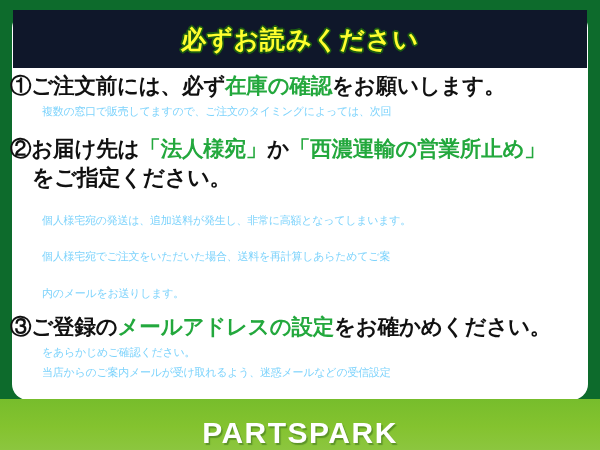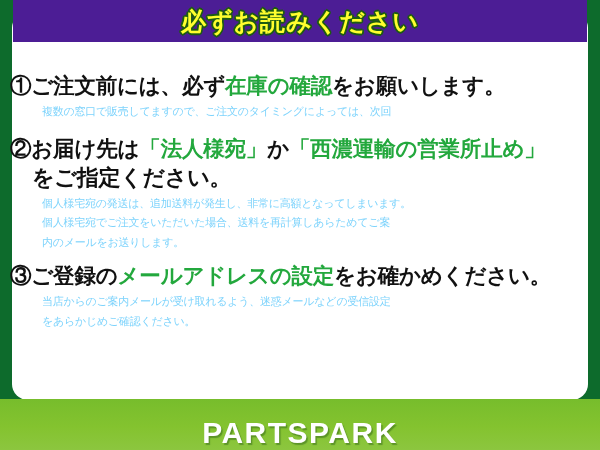--- a/index.html
+++ b/index.html
@@ -21,23 +21,23 @@
     position:absolute;
     left:12px; top:12px; right:12px;
     height:388px;
     background:#ffffff;
     border-radius:16px;
   }
 
   
   #banner {
     position:absolute;
-    left:13px; top:0; right:13px;
-    height:42px;
-    background:#4c1d95;
+    left:13px; top:10px; right:13px;
+    height:58px;
+    background:#0f172a;
     display:flex; align-items:center; justify-content:center;
   }
   #banner-title {
     font-size:25px;
     font-weight:bold;
     color:#ffff2e;
     letter-spacing:1px;
     text-shadow:
       -1.4px -1.4px 0 #1d5c12,  1.4px -1.4px 0 #1d5c12,
       -1.4px  1.4px 0 #1d5c12,  1.4px  1.4px 0 #1d5c12,
@@ -77,21 +77,21 @@
     color:#7dd3fc;
     line-height:1.42;
     padding-left:32px;
     letter-spacing:-0.25px;
     white-space:nowrap;
   }
 
   #item1 { margin-top:15px; }
   #item1 .sub { margin-top:3px; }
   #item2 { margin-top:17px; }
-  #item2 .sub { margin-top:4px; }
+  #item2 .sub { margin-top:21px; }
   #item3 { margin-top:12px; }
   #item3 .sub { margin-top:4px; }
 
   
   #footer {
     position:absolute;
     left:0; right:0; top:399px; bottom:0;
     background:linear-gradient(180deg,#77bd2c 0%, #84c32f 55%, #8cc63f 100%);
     display:flex; align-items:flex-end; justify-content:center;
   }
@@ -130,22 +130,22 @@
       <div class="head-cont">をご指定ください。</div>
       <div class="sub">個人様宅宛の発送は、追加送料が発生し、非常に高額となってしまいます。</div>
       <div class="sub">個人様宅宛でご注文をいただいた場合、送料を再計算しあらためてご案</div>
       <div class="sub">内のメールをお送りします。</div>
     </div>
 
     <div class="item" id="item3">
       <div class="head-line">
         <span>③</span><span>ご登録の</span><span class="hl">メールアドレスの設定</span><span>をお確かめください。</span>
       </div>
+      <div class="sub">をあらかじめご確認ください。</div>
       <div class="sub">当店からのご案内メールが受け取れるよう、迷惑メールなどの受信設定</div>
-      <div class="sub">をあらかじめご確認ください。</div>
     </div>
 
   </div>
 
   <div id="footer">
     <div id="footer-logo">PARTSPARK</div>
   </div>
 
 </div>
 

